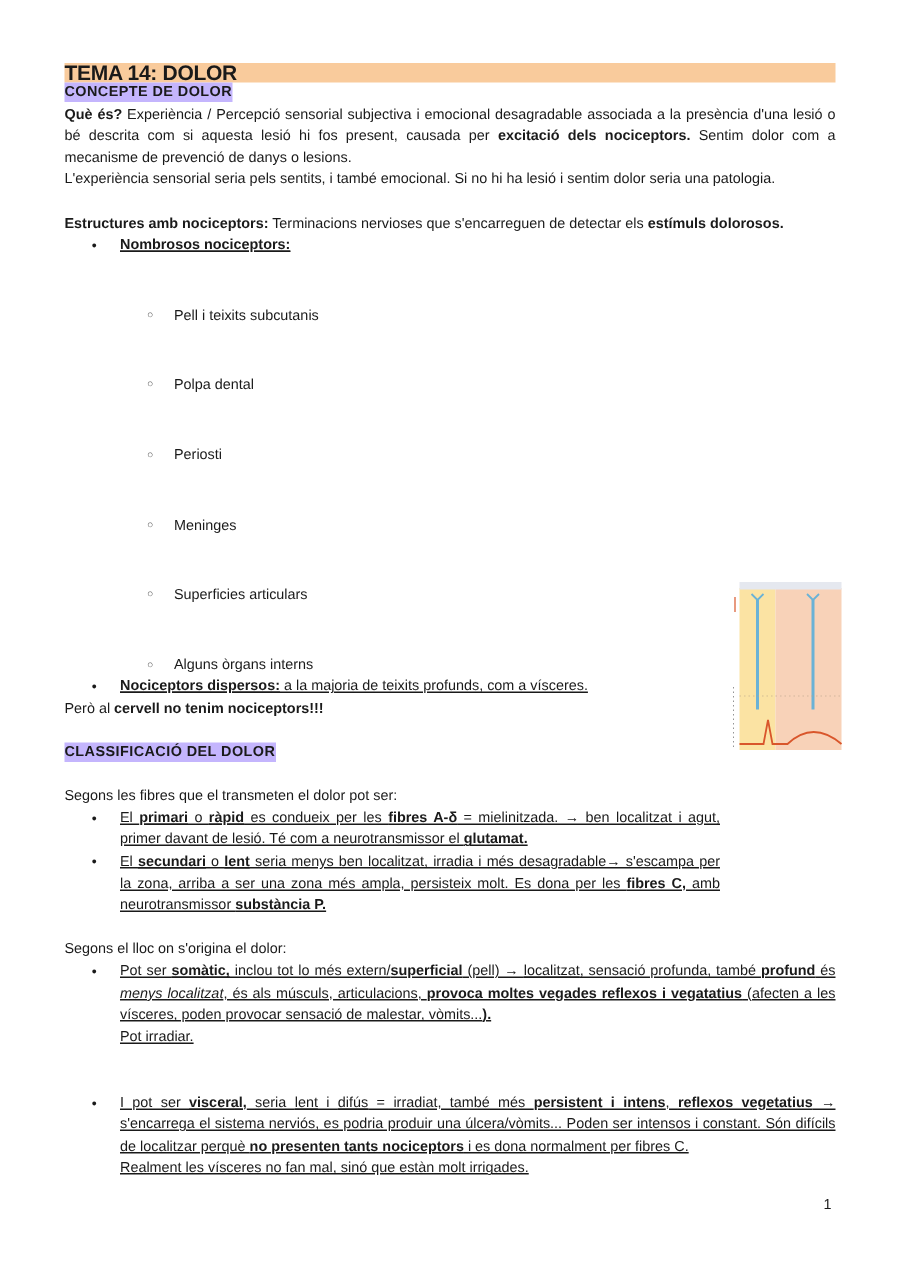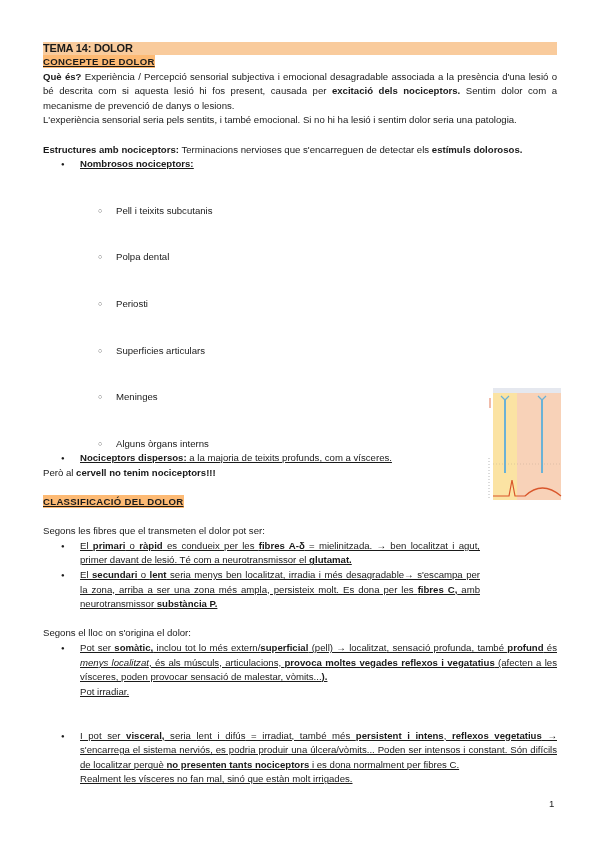--- a/index.html
+++ b/index.html
@@ -1,20 +1,20 @@
 <!DOCTYPE html>
 <html><head>
 <meta charset="utf-8">
 <style>
   html, body { margin: 0; padding: 0; background: #ffffff; }
   body { width: 600px; height: 848px; position: relative; overflow: hidden;
          font-family: "Liberation Sans", sans-serif; color: #1a1a1a; font-size: 9.6px; line-height: 14.6px; }
   .page { position: absolute; left: 43px; top: 42px; width: 514px; }
-  .title-bar { background: #f9cb9c; font-weight: bold; font-size: 11px; line-height: 13px; height: 13px; letter-spacing: -0.2px; }
-  .section-head { display: inline-block; background: #fdba74; font-weight: bold; text-decoration: underline; font-size: 9.6px; line-height: 13px; letter-spacing: 0.3px; }
+  .title-bar { background: #f9cb9c; font-weight: bold; font-size: 14px; line-height: 13px; height: 13px; letter-spacing: -0.2px; }
+  .section-head { display: inline-block; background: #c4b5fd; font-weight: bold; font-size: 9.6px; line-height: 13px; letter-spacing: 0.3px; }
   p { margin: 0; text-align: justify; }
   .blank { height: 14.6px; }
   b { font-weight: bold; }
   u { text-decoration: underline; }
   ul { margin: 0; padding: 0; list-style: none; }
   .l1 { position: relative; padding-left: 37px; text-align: justify; text-decoration: underline; }
   .l1::before { content: "\25CF"; position: absolute; left: 18px; top: 0; font-size: 6px; }
   .l2 { position: relative; padding-left: 73px; margin-top: 32px; }
   .l2::before { content: "\25CB"; position: absolute; left: 55px; top: 0; font-size: 7px; color: #555; }
   .fig { position: absolute; left: 487px; top: 388px; width: 76px; height: 126px; }
@@ -31,22 +31,22 @@
   <p><b>Què és?</b><span> Experiència / Percepció sensorial subjectiva i emocional desagradable associada a la presència d'una lesió o bé descrita com si aquesta lesió hi fos present, causada per </span><b>excitació dels nociceptors.</b><span> Sentim dolor com a mecanisme de prevenció de danys o lesions.</span></p>
   <p>L'experiència sensorial seria pels sentits, i també emocional. Si no hi ha lesió i sentim dolor seria una patologia.</p>
   <div class="blank"></div>
 
   <p><b>Estructures amb nociceptors:</b><span> Terminacions nervioses que s'encarreguen de detectar els </span><b>estímuls dolorosos.</b></p>
   <ul>
     <li class="l1"><b><u>Nombrosos nociceptors:</u></b></li>
     <li class="l2">Pell i teixits subcutanis</li>
     <li class="l2">Polpa dental</li>
     <li class="l2">Periosti</li>
+    <li class="l2">Meninges</li>
     <li class="l2">Superficies articulars</li>
-    <li class="l2">Meninges</li>
     <li class="l2">Alguns òrgans interns</li>
     <li class="l1"><b><u>Nociceptors dispersos:</u></b><span> a la majoria de teixits profunds, com a vísceres.</span></li>
   </ul>
   <p><span>Però al </span><b>cervell no tenim nociceptors!!!</b></p>
   <div class="blank"></div>
 
   <div><span class="section-head">CLASSIFICACIÓ DEL DOLOR</span></div>
   <div class="blank"></div>
   <p>Segons les fibres que el transmeten el dolor pot ser:</p>
   <ul class="with-fig">

